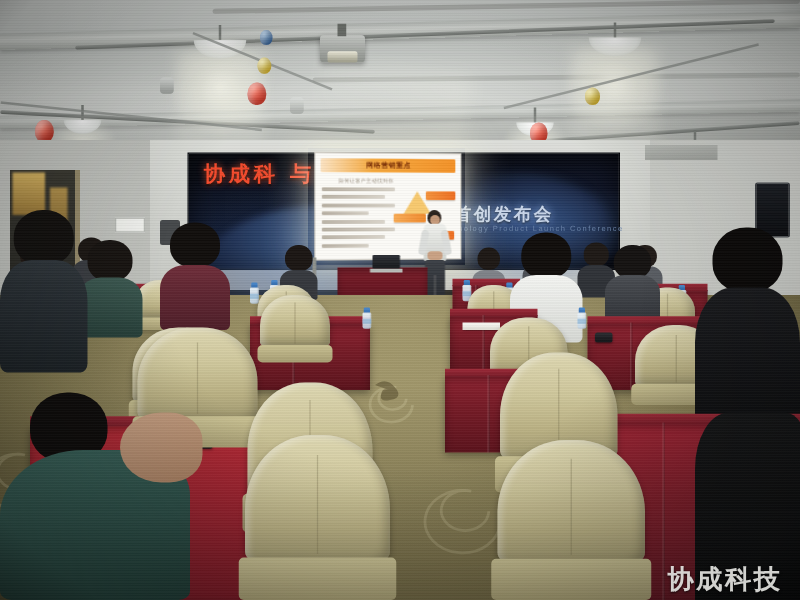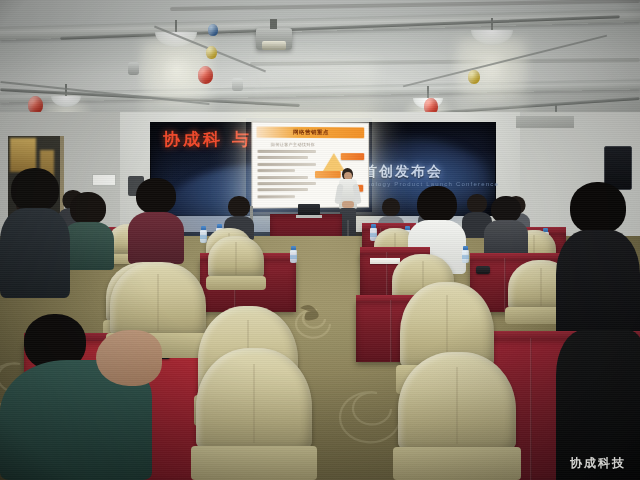--- a/index.html
+++ b/index.html
@@ -389,21 +389,21 @@
     border-radius:36% 36% 8% 8%;
   }
 
   
   .watermark{
     position:absolute;left:0;bottom:6px;width:640px;height:22px;
     display:flex;align-items:center;justify-content:flex-end;gap:14px;
     padding-right:14px;box-sizing:border-box;pointer-events:none;
   }
   .wm-cn{
-    font-family:Liberation Sans, sans-serif;font-size:12px;font-weight:bold;
+    font-family:Liberation Sans, sans-serif;font-size:21px;font-weight:bold;
     color:rgba(238,238,234,.88);letter-spacing:2px;
     text-shadow:0 1px 2px rgba(0,0,0,.75);
   }
   .wm-url{
     font-family:"DejaVu Sans Mono",monospace;font-size:15px;font-weight:bold;
     color:rgba(238,238,234,.88);letter-spacing:.5px;
     text-shadow:0 1px 2px rgba(0,0,0,.75);
   }
 
   .vignette{

